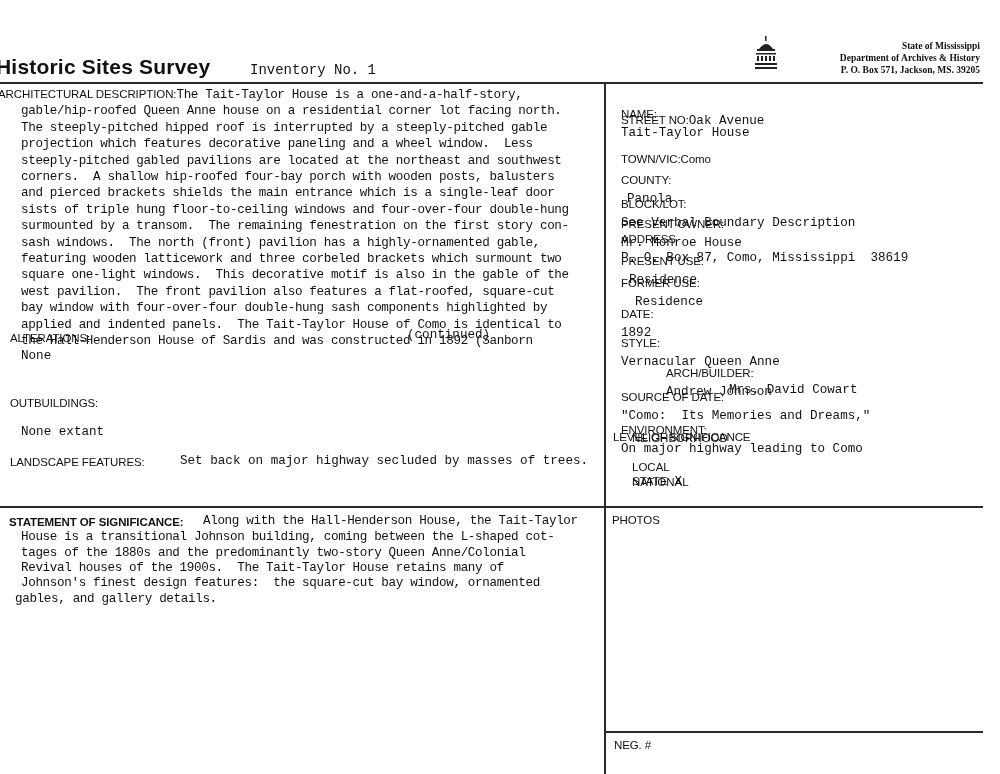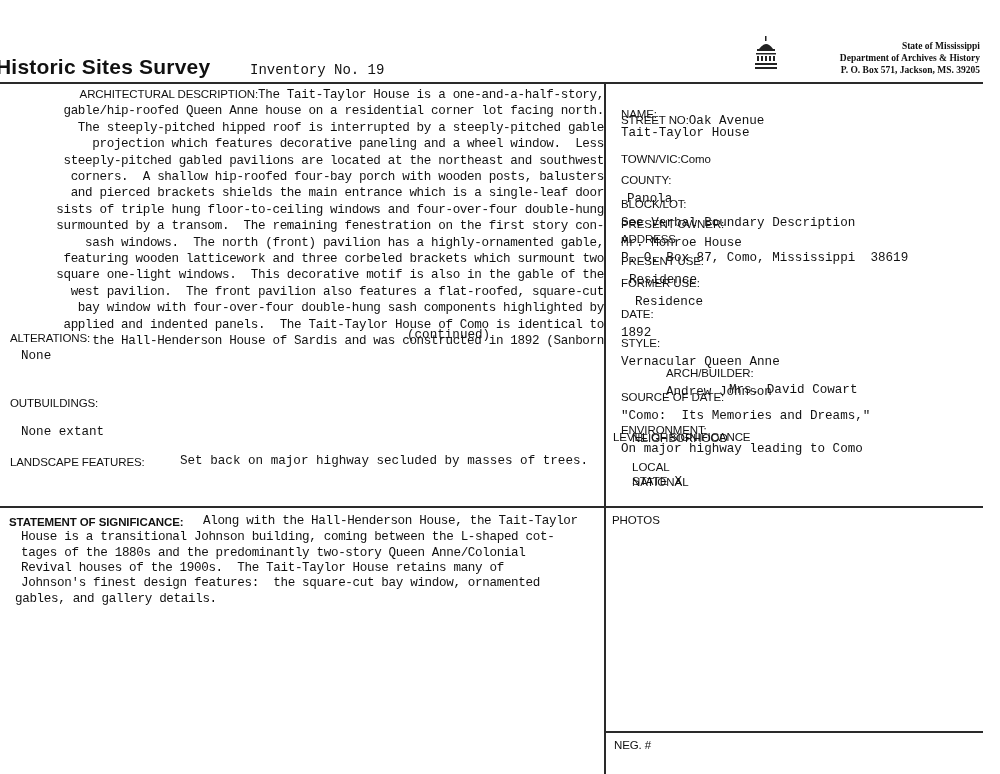--- a/index.html
+++ b/index.html
@@ -15,32 +15,32 @@
     #seal { left: 752px; top: 36px; width: 28px; height: 36px; }
     #agency { left: 790px; top: 40px; width: 190px; text-align: right; font-size: 9.5px; line-height: 12px; font-weight: bold; }
 
     .hr { position: absolute; height: 1.5px; background: #2a2a2a; }
     .vr { position: absolute; width: 1.5px; background: #2a2a2a; }
 
     .label { font-family: "Liberation Sans", "DejaVu Sans", sans-serif; font-size: 11.5px; letter-spacing: -0.1px; }
     .val { font-family: "Liberation Mono", "DejaVu Sans Mono", monospace; font-size: 12.6px; }
 
     #arch-block { left: 8px; top: 86px; width: 596px; font-size: 12.6px; line-height: 16.4px; }
-    #arch-block .line { white-space: pre; font-family: "Liberation Mono", "DejaVu Sans Mono", monospace; font-size: 12.6px; letter-spacing: -0.35px; text-align: right; }
+    #arch-block .line { white-space: pre; font-family: "Liberation Mono", "DejaVu Sans Mono", monospace; font-size: 12.6px; letter-spacing: -0.35px; }
     .indent { padding-left: 13px; }
 
     .rowline { position: absolute; white-space: pre; }
     .right-field { left: 613px; position: absolute; white-space: pre; }
     .sig-item { left: 632px; position: absolute; font-family: "Liberation Sans", "DejaVu Sans", sans-serif; font-size: 11.5px; }
   </style>
 </head>
 <body>
 
 <div id="title" class="abs sans">Historic Sites Survey</div>
-<div id="inventory" class="abs typed">Inventory No. 19</div>
+<div id="inventory" class="abs typed">Inventory No. 1</div>
 
 <svg id="seal" class="abs" viewBox="0 0 28 36">
   <rect x="13" y="0" width="1.5" height="5" fill="#222"></rect>
   <path d="M7 13 Q14 3 21 13 Z" fill="#222"></path>
   <rect x="5" y="13" width="18" height="2" fill="#222"></rect>
   <rect x="4" y="17" width="20" height="1.5" fill="#222"></rect>
   <g fill="#222">
     <rect x="5" y="20" width="2" height="5"></rect>
       <rect x="9" y="20" width="2" height="5"></rect>
     <rect x="13" y="20" width="2" height="5"></rect>

